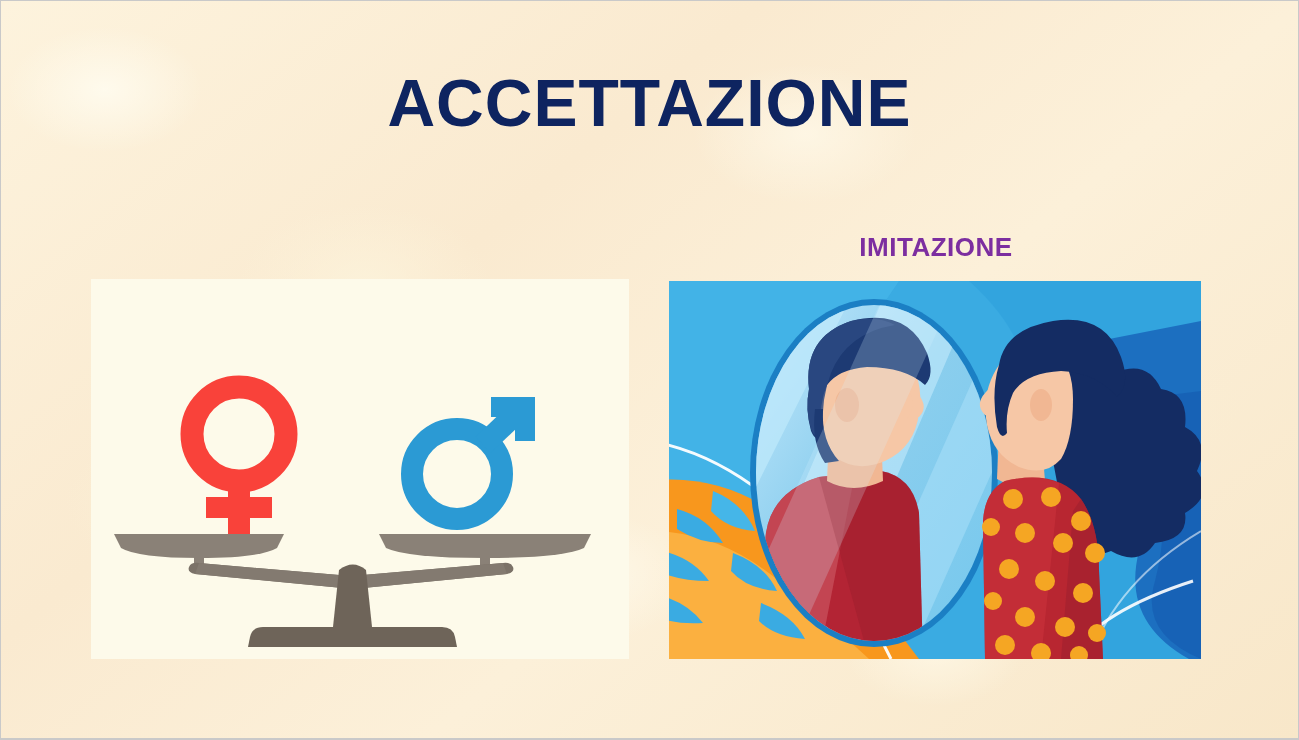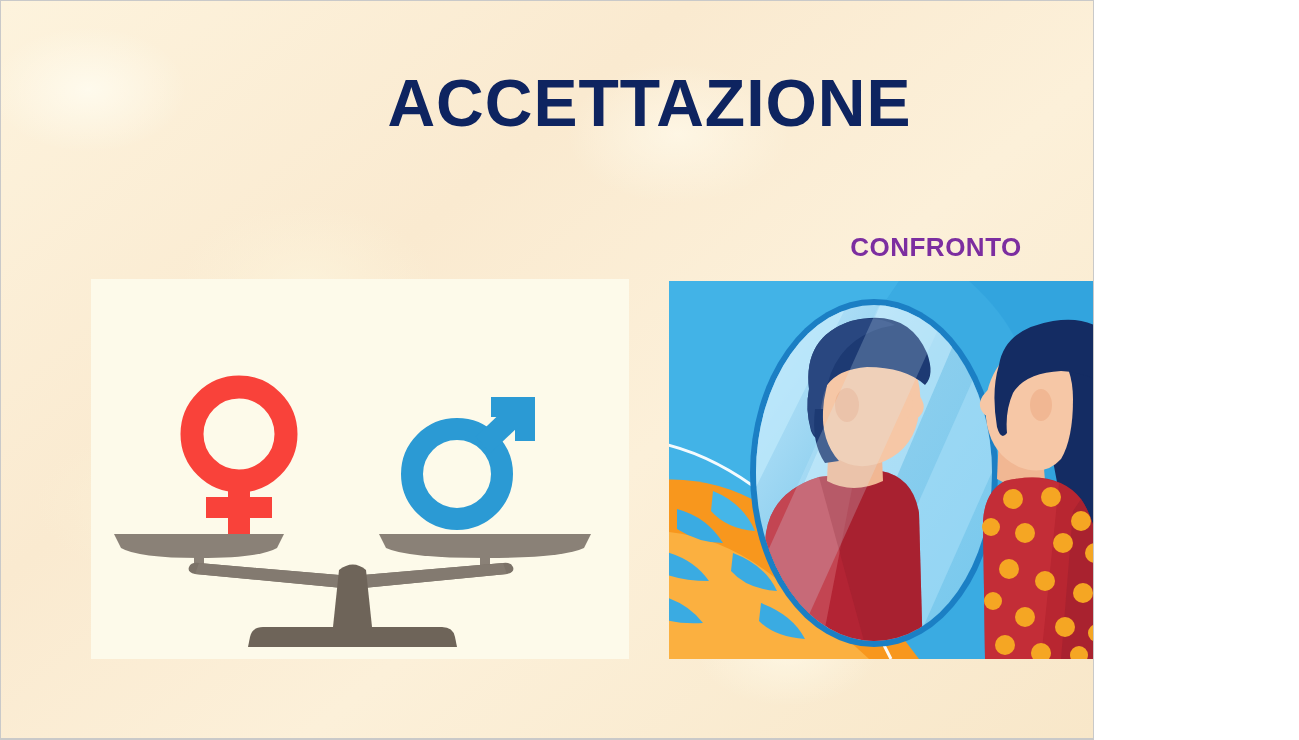--- a/index.html
+++ b/index.html
@@ -6,21 +6,21 @@
     margin: 0;
     padding: 0;
     background: #ffffff;
   }
   body {
     font-family: "Liberation Sans", sans-serif;
   }
 
   .slide {
     position: relative;
-    width: 1094px;
+    width: 1299px;
     height: 740px;
     box-sizing: border-box;
     border: 1px solid #c9c9c9;
     overflow: hidden;
     background-color: #fbeed2;
     background-image:
       radial-gradient(ellipse 140px 90px at 8% 12%, rgba(255,252,240,0.85), rgba(255,252,240,0) 70%),
       radial-gradient(ellipse 180px 110px at 28% 38%, rgba(252,243,219,0.8), rgba(252,243,219,0) 70%),
       radial-gradient(ellipse 160px 100px at 62% 18%, rgba(255,250,235,0.7), rgba(255,250,235,0) 70%),
       radial-gradient(ellipse 200px 120px at 85% 55%, rgba(250,238,210,0.85), rgba(250,238,210,0) 70%),
@@ -84,21 +84,21 @@
   }
 </style>
 </head>
 <body>
 
 <div class="slide">
 
   <div class="title">ACCETTAZIONE</div>
 
 
-  <div class="col-head right">CONFRONTO</div>
+  <div class="col-head right">IMITAZIONE</div>
 
   <div class="figure fig-left">
     <svg class="scale-svg" viewBox="0 0 538 380" xmlns="http://www.w3.org/2000/svg">
       <rect x="0" y="0" width="538" height="380" fill="#fdfaea"></rect>
 
       <g>
         <circle cx="148" cy="155" r="47" fill="none" stroke="#f9423a" stroke-width="23"></circle>
         <rect x="137" y="198" width="22" height="62" fill="#f9423a"></rect>
         <rect x="115" y="218" width="66" height="21" fill="#f9423a"></rect>
       </g>

